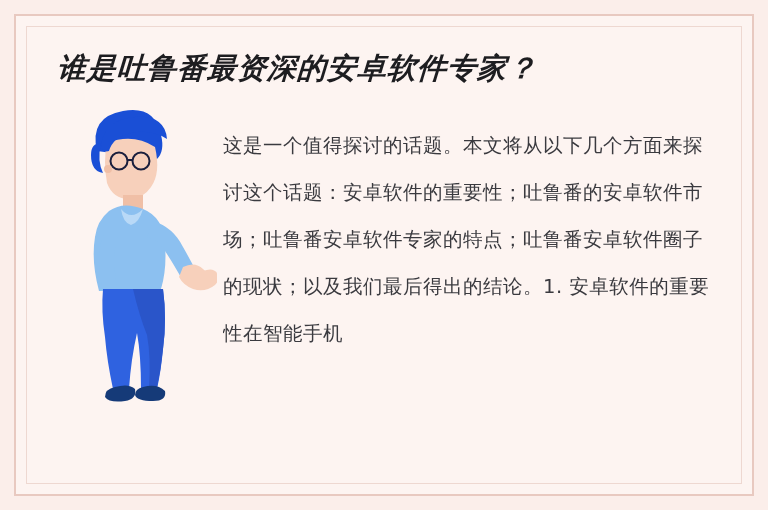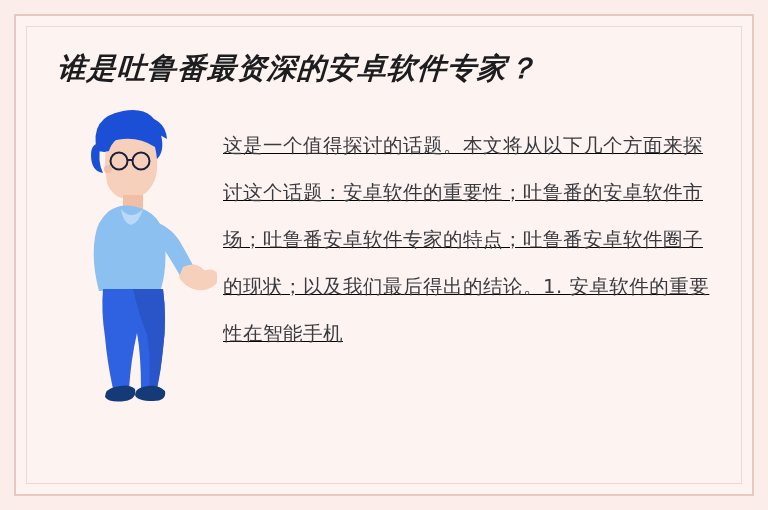--- a/index.html
+++ b/index.html
@@ -63,21 +63,20 @@
     white-space: nowrap;
     font-style: italic;
     margin: 0 0 14px 0;
     transform: skewX(-3deg);
   }
 
   .body-row {
     display: flex;
     align-items: flex-start;
     gap: 6px;
-    text-decoration: underline;
   }
 
   .illustration {
     position: relative;
     width: 160px;
     min-width: 160px;
     height: 310px;
   }
 
   .paragraph {

